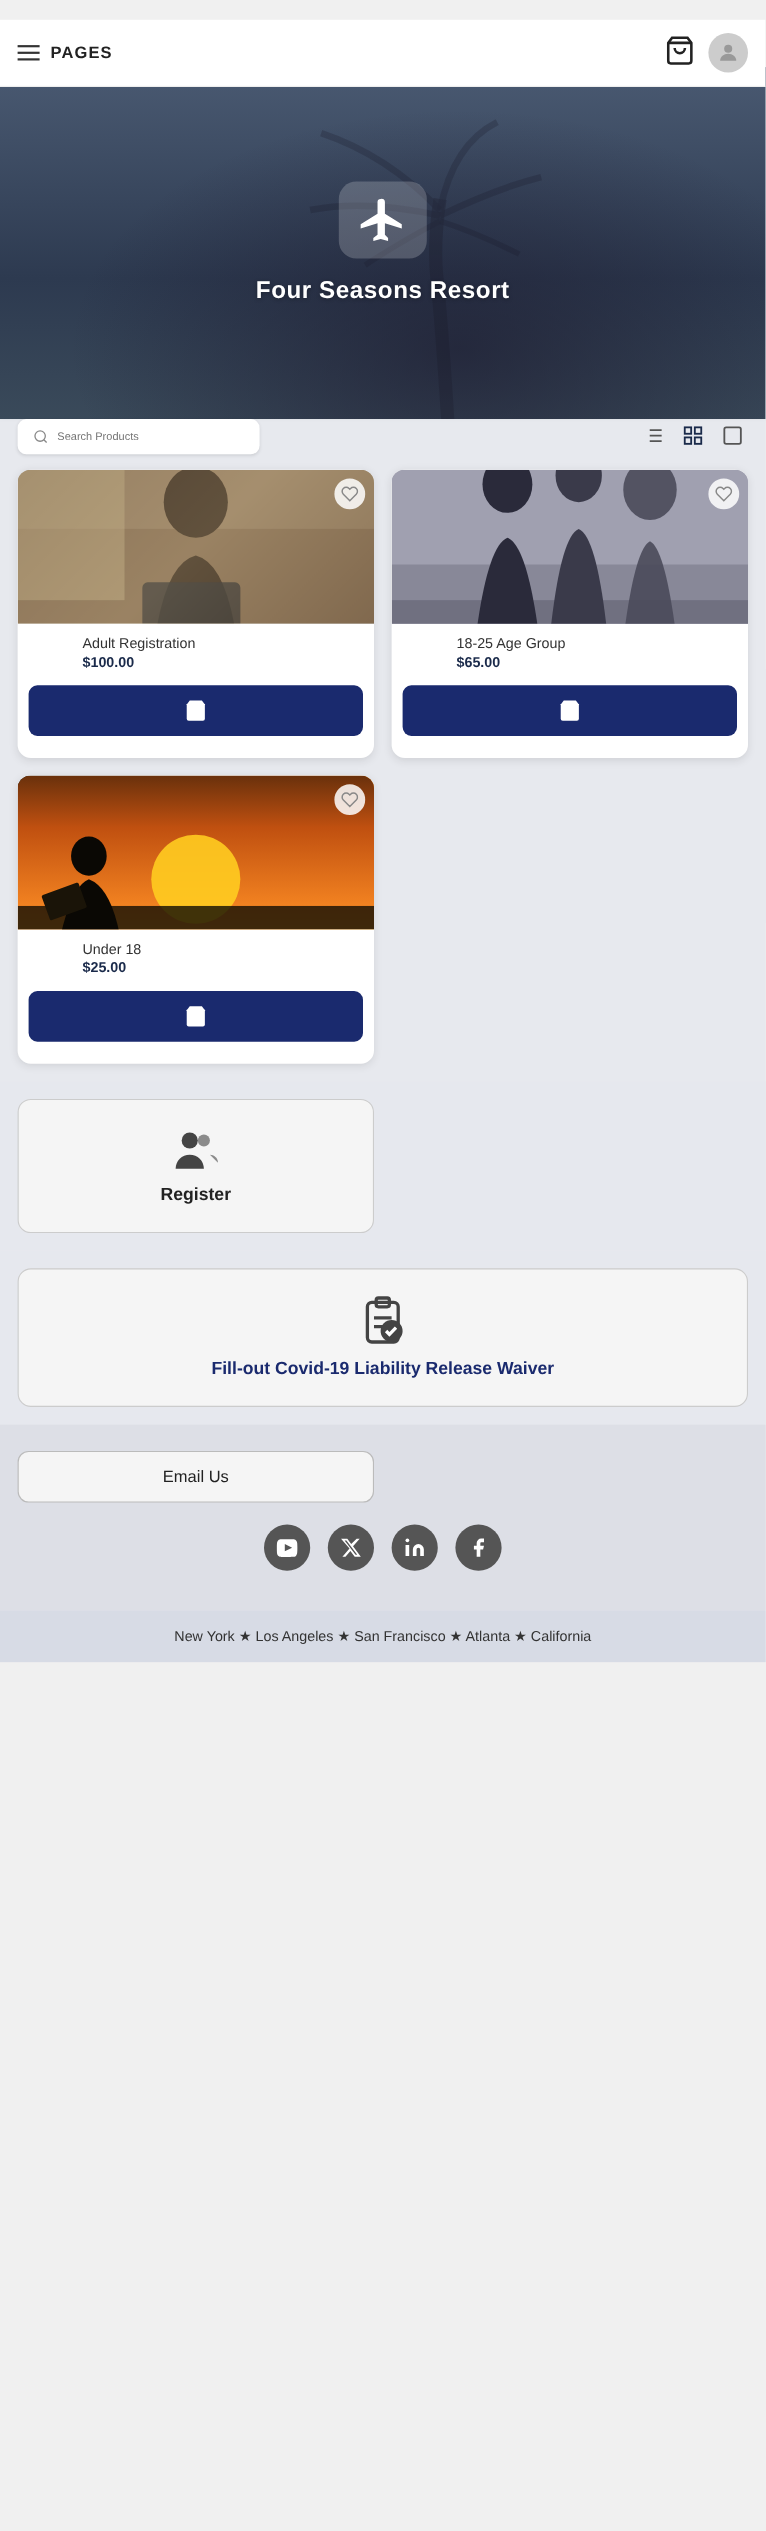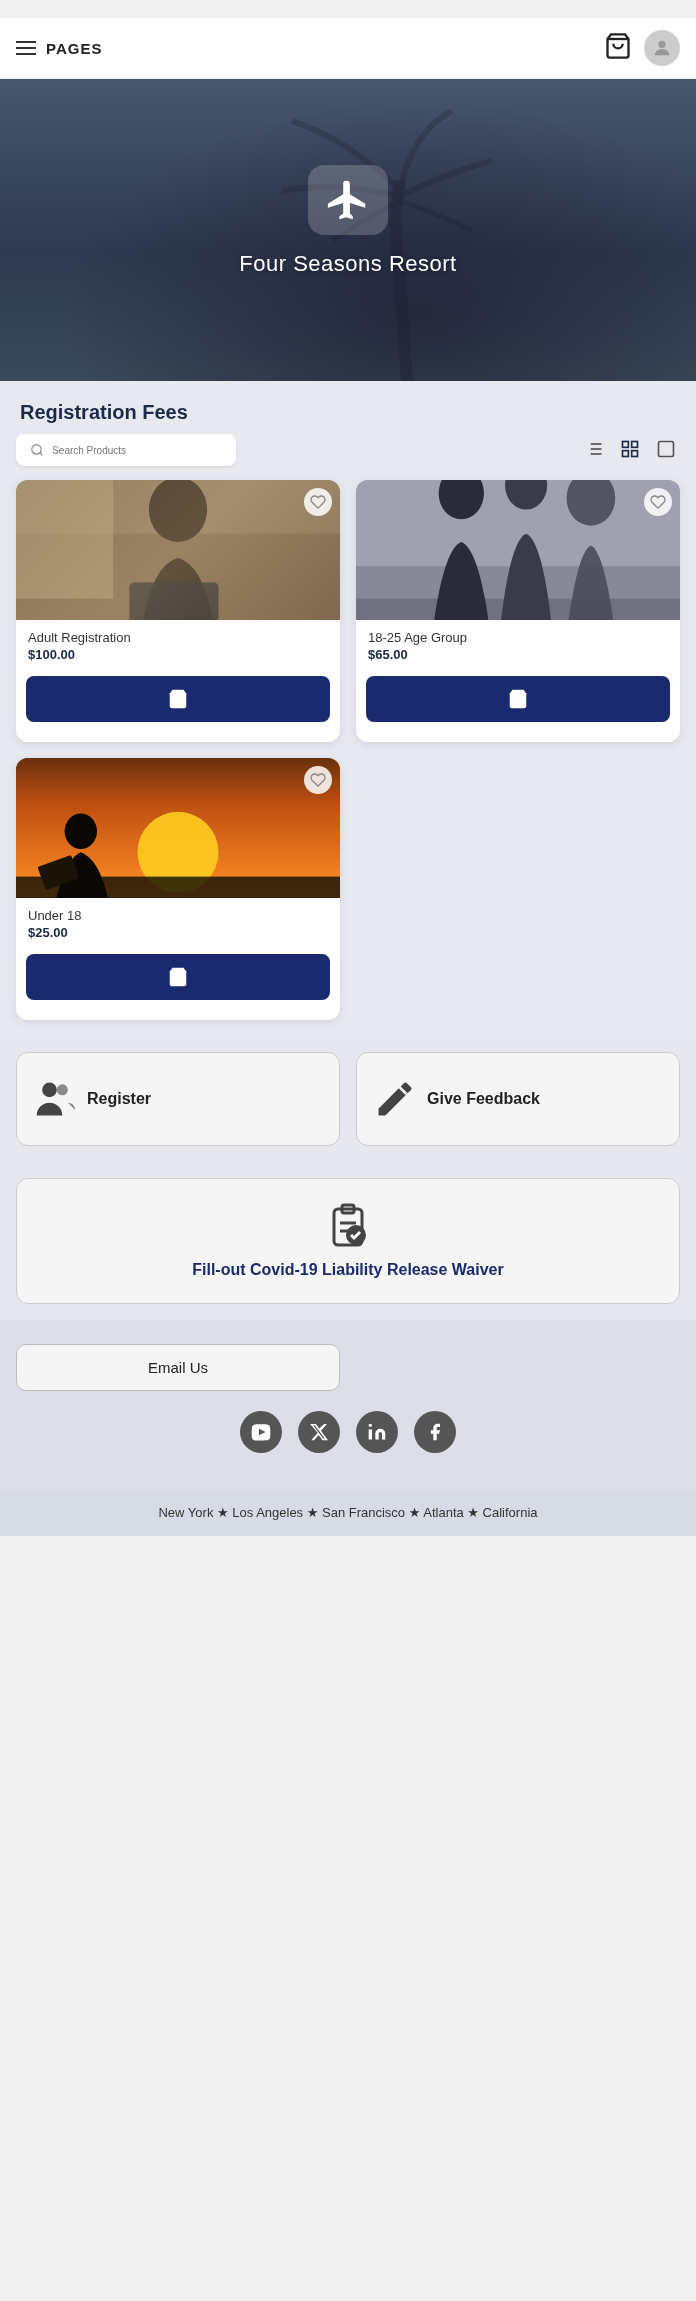--- a/index.html
+++ b/index.html
@@ -97,21 +97,21 @@
       width: 80px; height: 70px;
       display: flex; align-items: center; justify-content: center;
       margin-bottom: 16px;
     }
     .hero-logo svg { width: 46px; height: 46px; fill: #fff; }
     .hero-title {
       position: relative;
       z-index: 2;
       color: #fff;
       font-size: 22px;
-      font-weight: 400;
+      font-weight: 700;
       letter-spacing: 0.5px;
       text-shadow: 0 1px 4px rgba(0,0,0,0.3);
     }
 
     
     .main-content {
       background: rgba(230,232,238,0.92);
       backdrop-filter: blur(2px);
       position: relative;
     }
@@ -194,20 +194,21 @@
       background: rgba(255,255,255,0.85);
       border-radius: 50%;
       width: 28px; height: 28px;
       display: flex; align-items: center; justify-content: center;
       cursor: pointer;
       border: none;
     }
     .wishlist-btn svg { width: 16px; height: 16px; }
     .product-info {
       padding: 10px 12px 4px;
+      margin-left: 47px;
     }
     .product-name {
       font-size: 13px;
       color: #333;
       margin-bottom: 2px;
     }
     .product-price {
       font-size: 13px;
       font-weight: 700;
       color: #1a2a4a;
@@ -251,21 +252,21 @@
       gap: 16px;
       padding: 16px 16px;
       background: rgba(230,232,238,0.95);
     }
     .action-btn-card {
       background: #f5f5f5;
       border: 1.5px solid #ccc;
       border-radius: 12px;
       padding: 24px 16px;
       display: flex;
-      flex-direction: row;
+      flex-direction: column;
       align-items: center;
       gap: 10px;
       cursor: pointer;
     }
     .action-btn-card svg { width: 44px; height: 44px; fill: #444; }
     .action-btn-label {
       font-size: 16px;
       font-weight: 700;
       color: #222;
     }
@@ -390,21 +391,20 @@
   <div class="hero-logo">
     <svg viewBox="0 0 24 24">
       <path d="M21 16v-2l-8-5V3.5A1.5 1.5 0 0011 2a1.5 1.5 0 00-1.5 1.5V9l-8 5v2l8-2.5V19l-2 1.5V22l3.5-1 3.5 1v-1.5L13 19v-5.5l8 2.5z"></path>
     </svg>
   </div>
   <h1 class="hero-title">Four Seasons Resort</h1>
 </div>
 
 <div class="main-content">
 
-  <h2 class="section-title">Registration Fees</h2>
 
   <div class="search-bar-row">
     <div class="search-bar">
       <svg width="16" height="16" viewBox="0 0 24 24" fill="none" stroke="#888" stroke-width="2">
         <circle cx="11" cy="11" r="8"></circle>
         <path d="M21 21l-4.35-4.35"></path>
       </svg>
       <input type="text" placeholder="Search Products" style="">
     </div>
     <div class="view-toggle">
@@ -563,26 +563,20 @@
   <div class="action-buttons-row">
     <div class="action-btn-card">
       <svg viewBox="0 0 24 24">
         <circle cx="9" cy="7" r="4"></circle>
         <circle cx="16" cy="7" r="3" opacity="0.6"></circle>
         <path d="M2 21c0-4 3.1-7 7-7s7 3 7 7"></path>
         <path d="M19 14c2 0 4 1.5 4 4" opacity="0.6"></path>
       </svg>
       <span class="action-btn-label">Register</span>
     </div>
-    <div class="action-btn-card">
-      <svg viewBox="0 0 24 24">
-        <path d="M3 17.25V21h3.75L17.81 9.94l-3.75-3.75L3 17.25zM20.71 7.04a1 1 0 000-1.41l-2.34-2.34a1 1 0 00-1.41 0l-1.83 1.83 3.75 3.75 1.83-1.83z"></path>
-      </svg>
-      <span class="action-btn-label">Give Feedback</span>
-    </div>
   </div>
 
   <div class="waiver-section">
     <div class="waiver-card">
       <svg viewBox="0 0 24 24" width="48" height="48">
 
         <rect x="5" y="3" width="14" height="18" rx="2" fill="none" stroke="#444" stroke-width="1.5"></rect>
         <rect x="9" y="1" width="6" height="4" rx="1" fill="none" stroke="#444" stroke-width="1.5"></rect>
 
         <line x1="8" y1="10" x2="16" y2="10" stroke="#444" stroke-width="1.5"></line>

